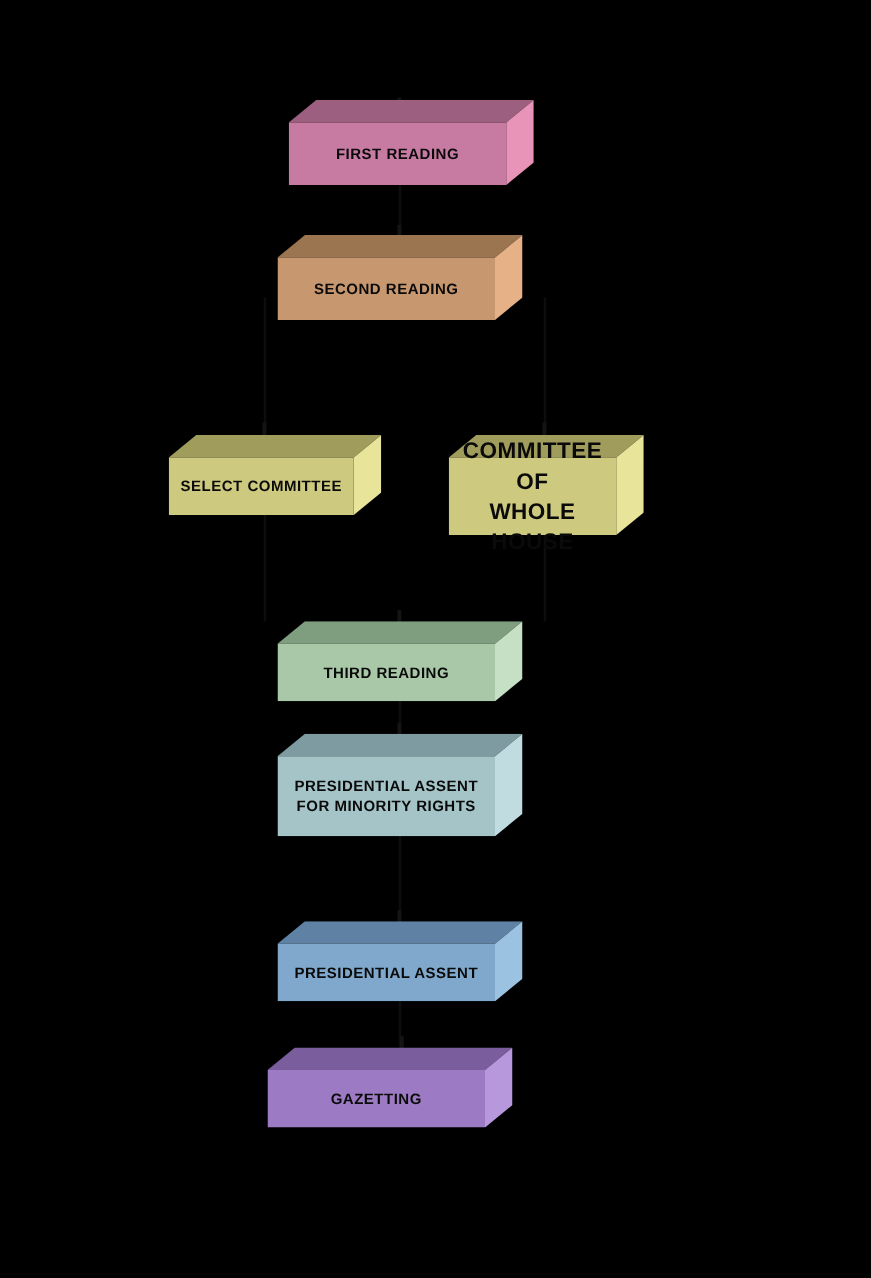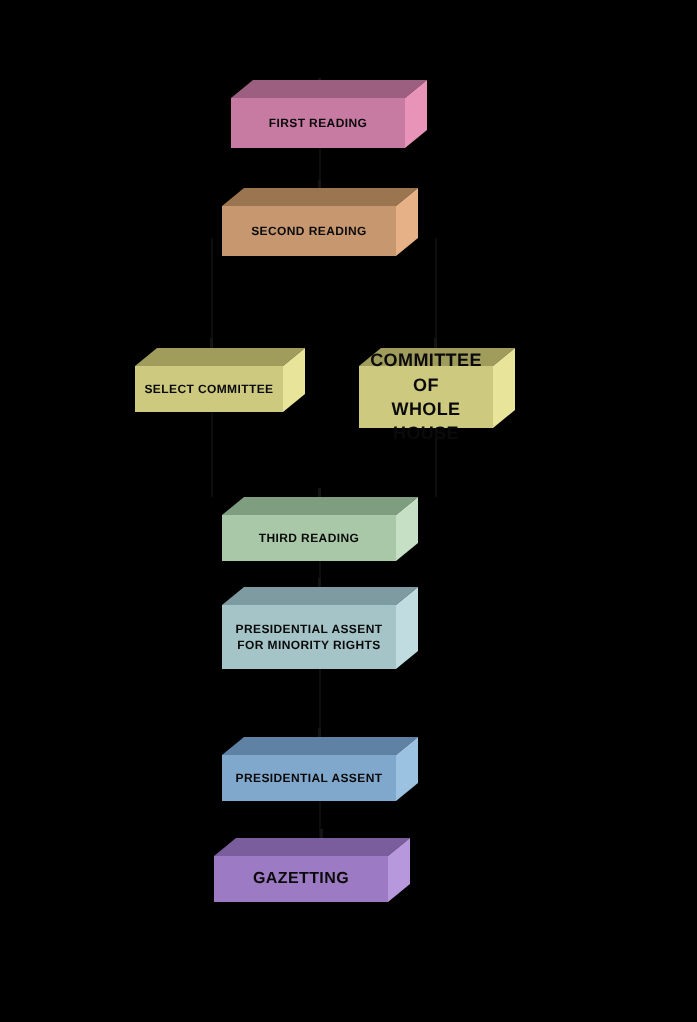--- a/index.html
+++ b/index.html
@@ -160,16 +160,16 @@
         <div class="label" style="font-size: 12px;">PRESIDENTIAL ASSENT</div>
       </div>
     </div>
     <div class="node" style="left: 214px; top: 838px; width: 196px; height: 64px;">
       <svg width="196" height="64" class="face-top">
         <polygon points="22,0 196,0 174,18 0,18" fill="#7a5d9c"></polygon>
         <polygon points="174,18 196,0 196,46 174,64" fill="#b898dd"></polygon>
         <polygon points="0,18 174,18 174,64 0,64" fill="#9d7bc4"></polygon>
       </svg>
       <div class="face-front" style="left: 0px; top: 18px; width: 174px; height: 46px;">
-        <div class="label" style="font-size: 16px;">GAZETTING</div>
+        <div class="label" style="font-size: 12px;">GAZETTING</div>
       </div>
     </div>
   </div>
 
 </body></html>

